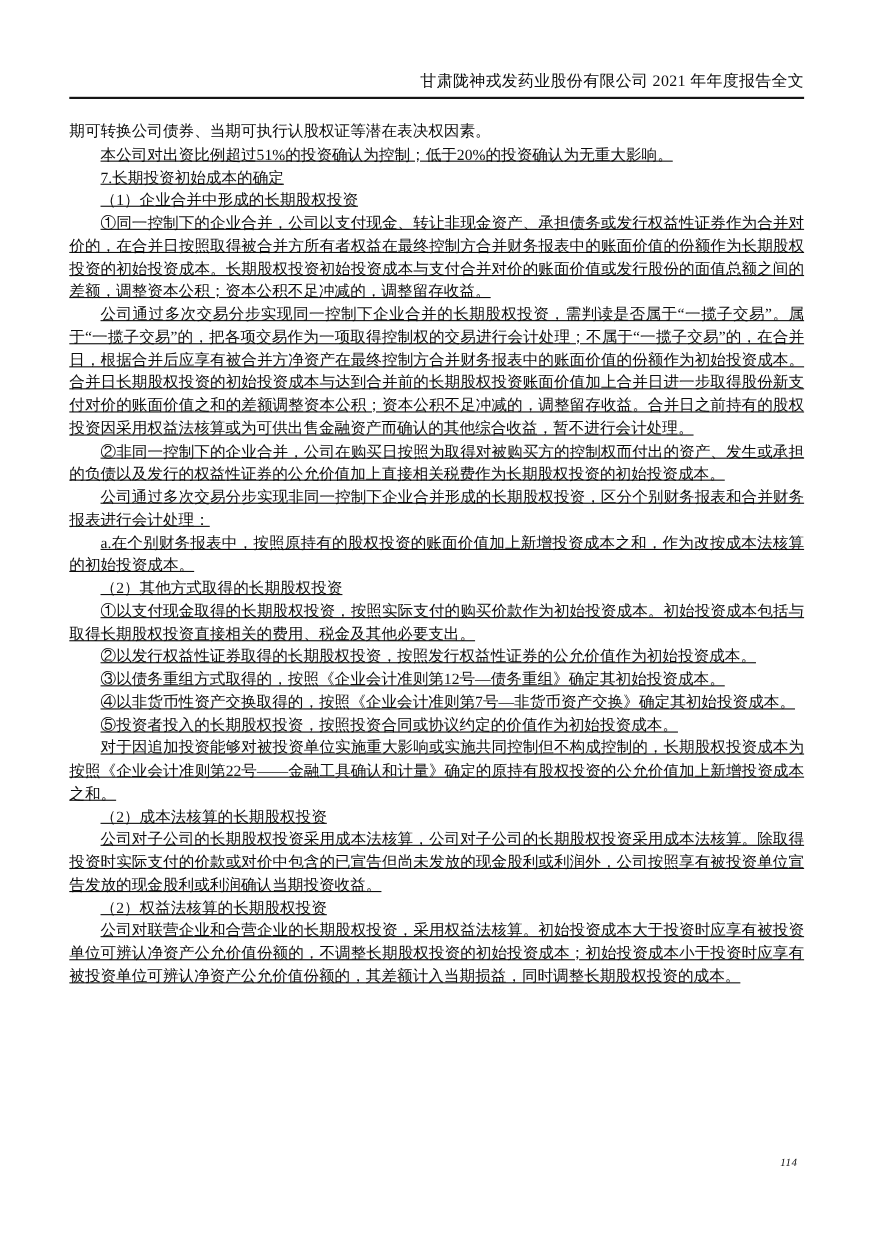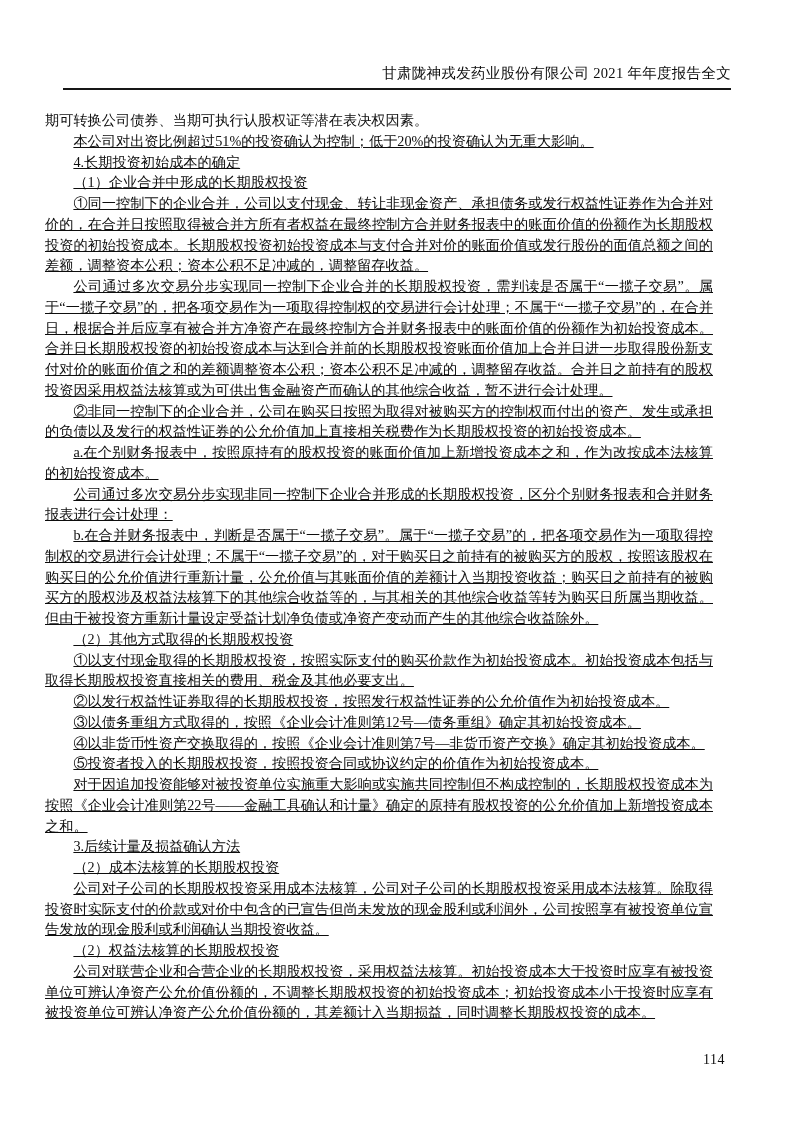--- a/index.html
+++ b/index.html
@@ -30,73 +30,72 @@
     padding-bottom: 5px;
     white-space: nowrap;
   }
   .header-divider {
     width: 100%;
     height: 0;
     border-bottom: 2.2px solid #161616;
   }
   .doc-body {
     position: absolute;
-    left: 45px;
+    left: 63px;
     width: 668px;
     top: 94px;
     font-size: 14.2px;
     line-height: 20.75px;
     text-align: justify;
   }
   .doc-body p {
     margin: 0;
     word-break: break-all;
   }
   .doc-body p.indent {
     text-indent: 2em;
     text-decoration: underline;
   }
   .footer-pageno {
     position: absolute;
     top: 1036px;
     right: 68px;
-    font-size: 14px;
+    font-size: 10px;
     letter-spacing: 0.5px;
+    font-style: italic;
   }
 </style>
 </head>
 <body>
 
 <div class="page">
 
   <div class="header">
     <div class="header-title">甘肃陇神戎发药业股份有限公司 2021 年年度报告全文</div>
     <div class="header-divider"></div>
   </div>
 
   <div class="doc-body">
 
   <p>期可转换公司债券、当期可执行认股权证等潜在表决权因素。</p>
       <p class="indent">本公司对出资比例超过51%的投资确认为控制；低于20%的投资确认为无重大影响。</p>
-      <p class="indent">4.长期投资初始成本的确定</p>
+      <p class="indent">7.长期投资初始成本的确定</p>
       <p class="indent">（1）企业合并中形成的长期股权投资</p>
       <p class="indent">①同一控制下的企业合并，公司以支付现金、转让非现金资产、承担债务或发行权益性证券作为合并对价的，在合并日按照取得被合并方所有者权益在最终控制方合并财务报表中的账面价值的份额作为长期股权投资的初始投资成本。长期股权投资初始投资成本与支付合并对价的账面价值或发行股份的面值总额之间的差额，调整资本公积；资本公积不足冲减的，调整留存收益。</p>
       <p class="indent">公司通过多次交易分步实现同一控制下企业合并的长期股权投资，需判读是否属于“一揽子交易”。属于“一揽子交易”的，把各项交易作为一项取得控制权的交易进行会计处理；不属于“一揽子交易”的，在合并日，根据合并后应享有被合并方净资产在最终控制方合并财务报表中的账面价值的份额作为初始投资成本。合并日长期股权投资的初始投资成本与达到合并前的长期股权投资账面价值加上合并日进一步取得股份新支付对价的账面价值之和的差额调整资本公积；资本公积不足冲减的，调整留存收益。合并日之前持有的股权投资因采用权益法核算或为可供出售金融资产而确认的其他综合收益，暂不进行会计处理。</p>
       <p class="indent">②非同一控制下的企业合并，公司在购买日按照为取得对被购买方的控制权而付出的资产、发生或承担的负债以及发行的权益性证券的公允价值加上直接相关税费作为长期股权投资的初始投资成本。</p>
+      <p class="indent">公司通过多次交易分步实现非同一控制下企业合并形成的长期股权投资，区分个别财务报表和合并财务报表进行会计处理：</p>
       <p class="indent">a.在个别财务报表中，按照原持有的股权投资的账面价值加上新增投资成本之和，作为改按成本法核算的初始投资成本。</p>
-      <p class="indent">公司通过多次交易分步实现非同一控制下企业合并形成的长期股权投资，区分个别财务报表和合并财务报表进行会计处理：</p>
-      <p class="indent">b.在合并财务报表中，判断是否属于“一揽子交易”。属于“一揽子交易”的，把各项交易作为一项取得控制权的交易进行会计处理；不属于“一揽子交易”的，对于购买日之前持有的被购买方的股权，按照该股权在购买日的公允价值进行重新计量，公允价值与其账面价值的差额计入当期投资收益；购买日之前持有的被购买方的股权涉及权益法核算下的其他综合收益等的，与其相关的其他综合收益等转为购买日所属当期收益。但由于被投资方重新计量设定受益计划净负债或净资产变动而产生的其他综合收益除外。</p>
       <p class="indent">（2）其他方式取得的长期股权投资</p>
       <p class="indent">①以支付现金取得的长期股权投资，按照实际支付的购买价款作为初始投资成本。初始投资成本包括与取得长期股权投资直接相关的费用、税金及其他必要支出。</p>
       <p class="indent">②以发行权益性证券取得的长期股权投资，按照发行权益性证券的公允价值作为初始投资成本。</p>
       <p class="indent">③以债务重组方式取得的，按照《企业会计准则第12号—债务重组》确定其初始投资成本。</p>
       <p class="indent">④以非货币性资产交换取得的，按照《企业会计准则第7号—非货币资产交换》确定其初始投资成本。</p>
       <p class="indent">⑤投资者投入的长期股权投资，按照投资合同或协议约定的价值作为初始投资成本。</p>
       <p class="indent">对于因追加投资能够对被投资单位实施重大影响或实施共同控制但不构成控制的，长期股权投资成本为按照《企业会计准则第22号——金融工具确认和计量》确定的原持有股权投资的公允价值加上新增投资成本之和。</p>
-      <p class="indent">3.后续计量及损益确认方法</p>
       <p class="indent">（2）成本法核算的长期股权投资</p>
       <p class="indent">公司对子公司的长期股权投资采用成本法核算，公司对子公司的长期股权投资采用成本法核算。除取得投资时实际支付的价款或对价中包含的已宣告但尚未发放的现金股利或利润外，公司按照享有被投资单位宣告发放的现金股利或利润确认当期投资收益。</p>
       <p class="indent">（2）权益法核算的长期股权投资</p>
       <p class="indent">公司对联营企业和合营企业的长期股权投资，采用权益法核算。初始投资成本大于投资时应享有被投资单位可辨认净资产公允价值份额的，不调整长期股权投资的初始投资成本；初始投资成本小于投资时应享有被投资单位可辨认净资产公允价值份额的，其差额计入当期损益，同时调整长期股权投资的成本。</p>
     </div>
 
   <div class="footer-pageno">114</div>
 
 </div>
 

